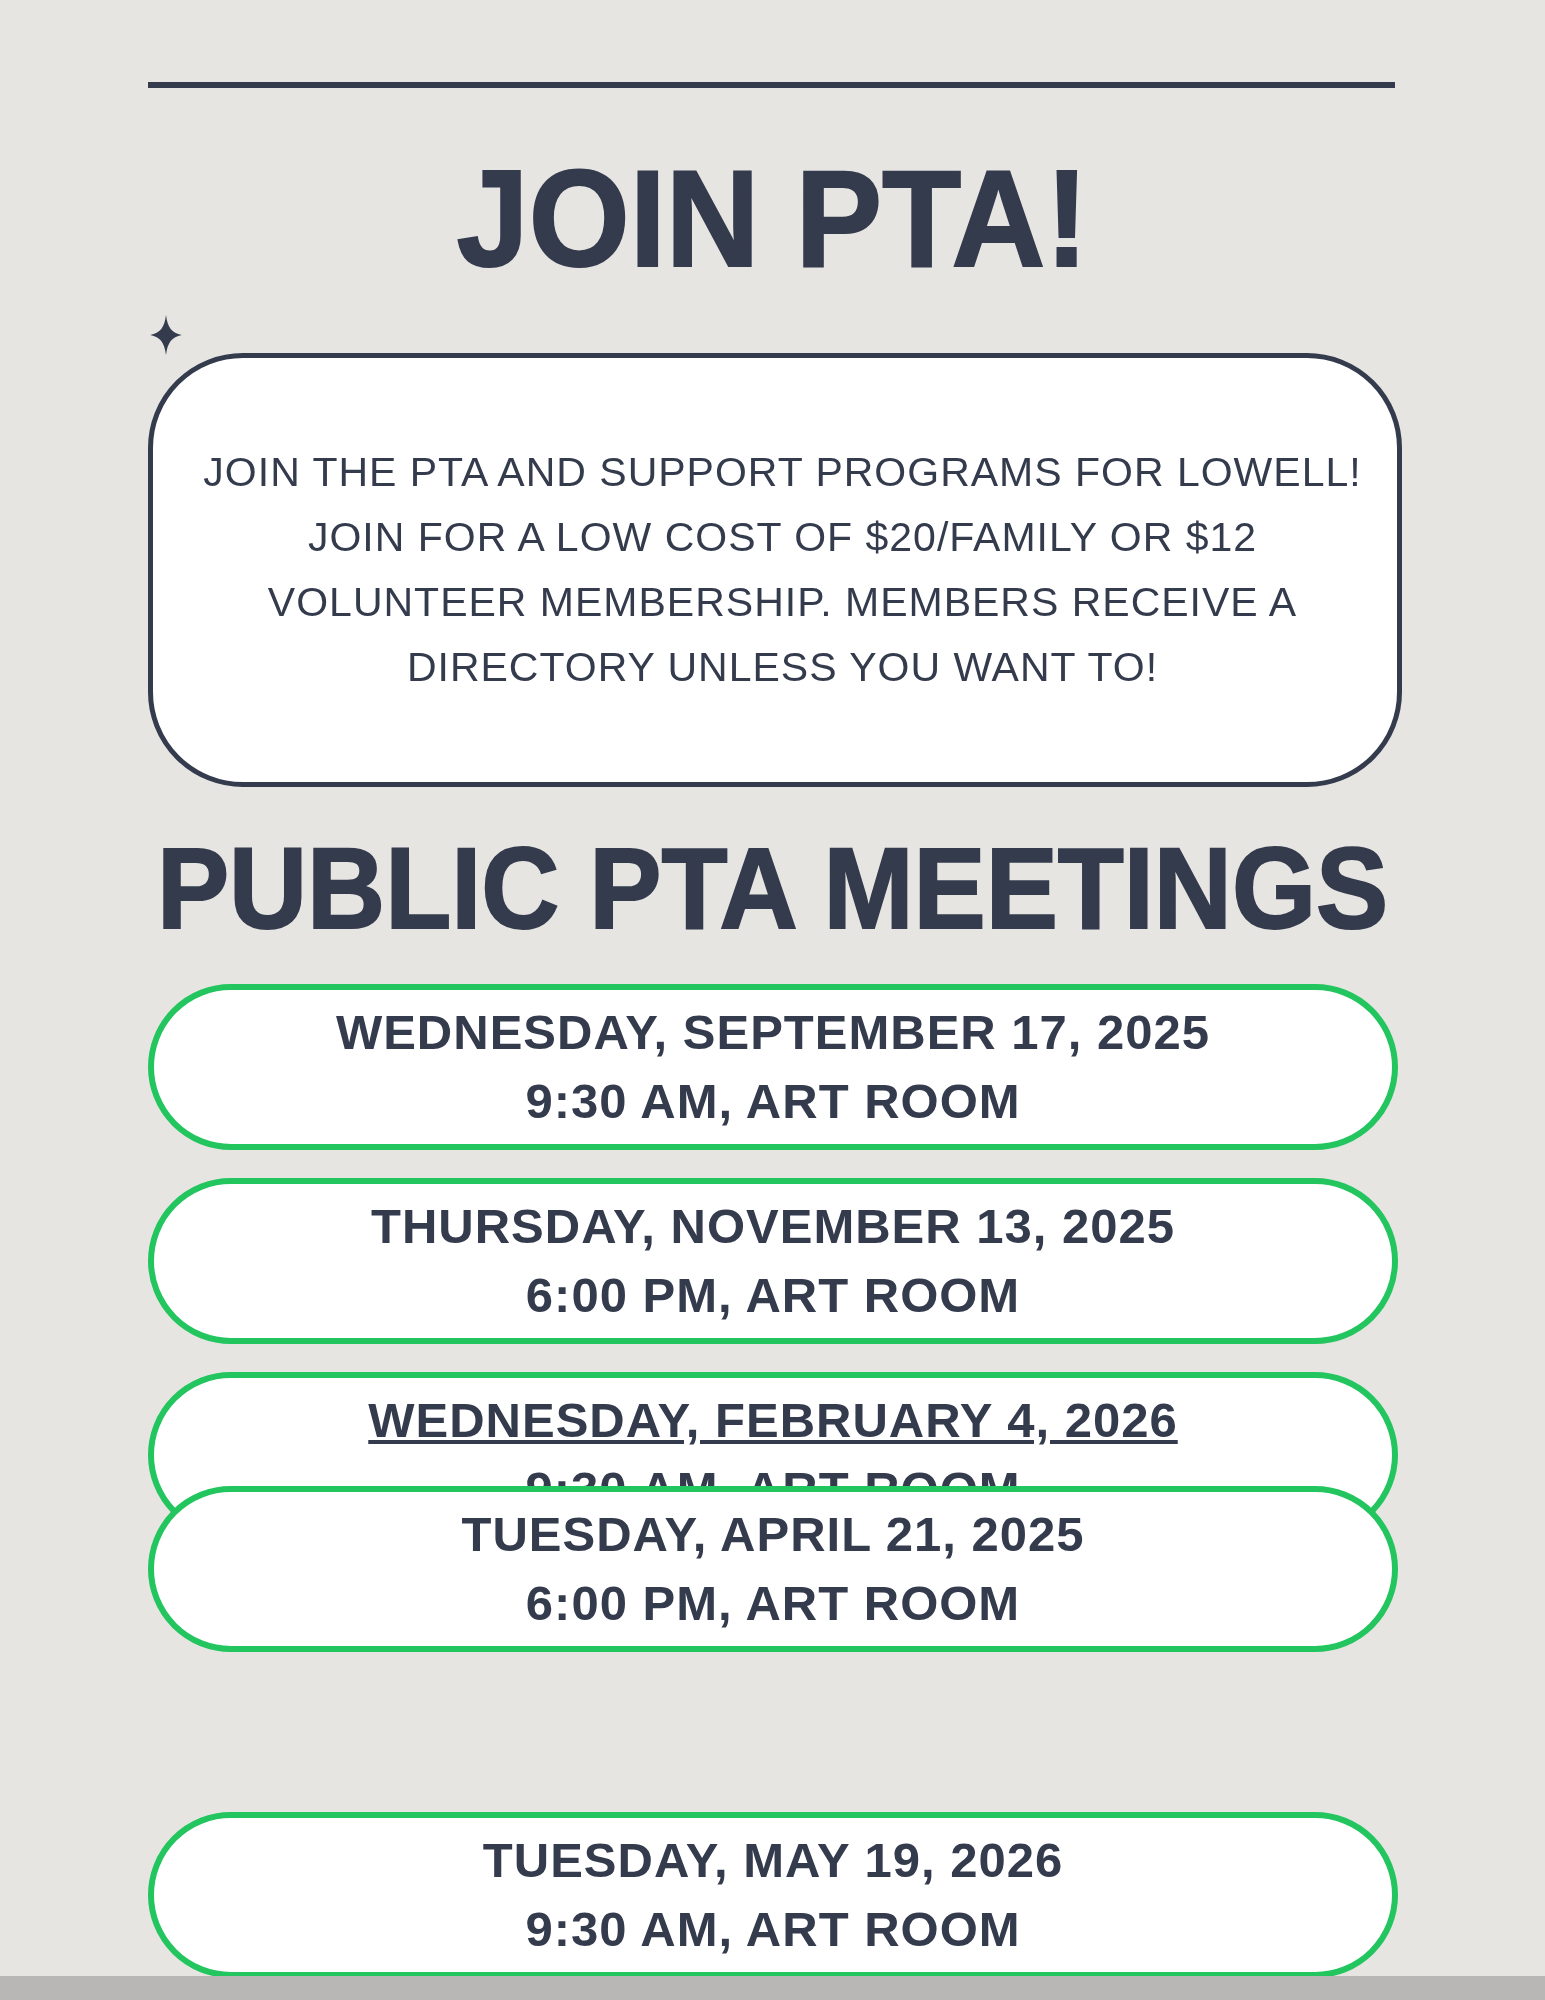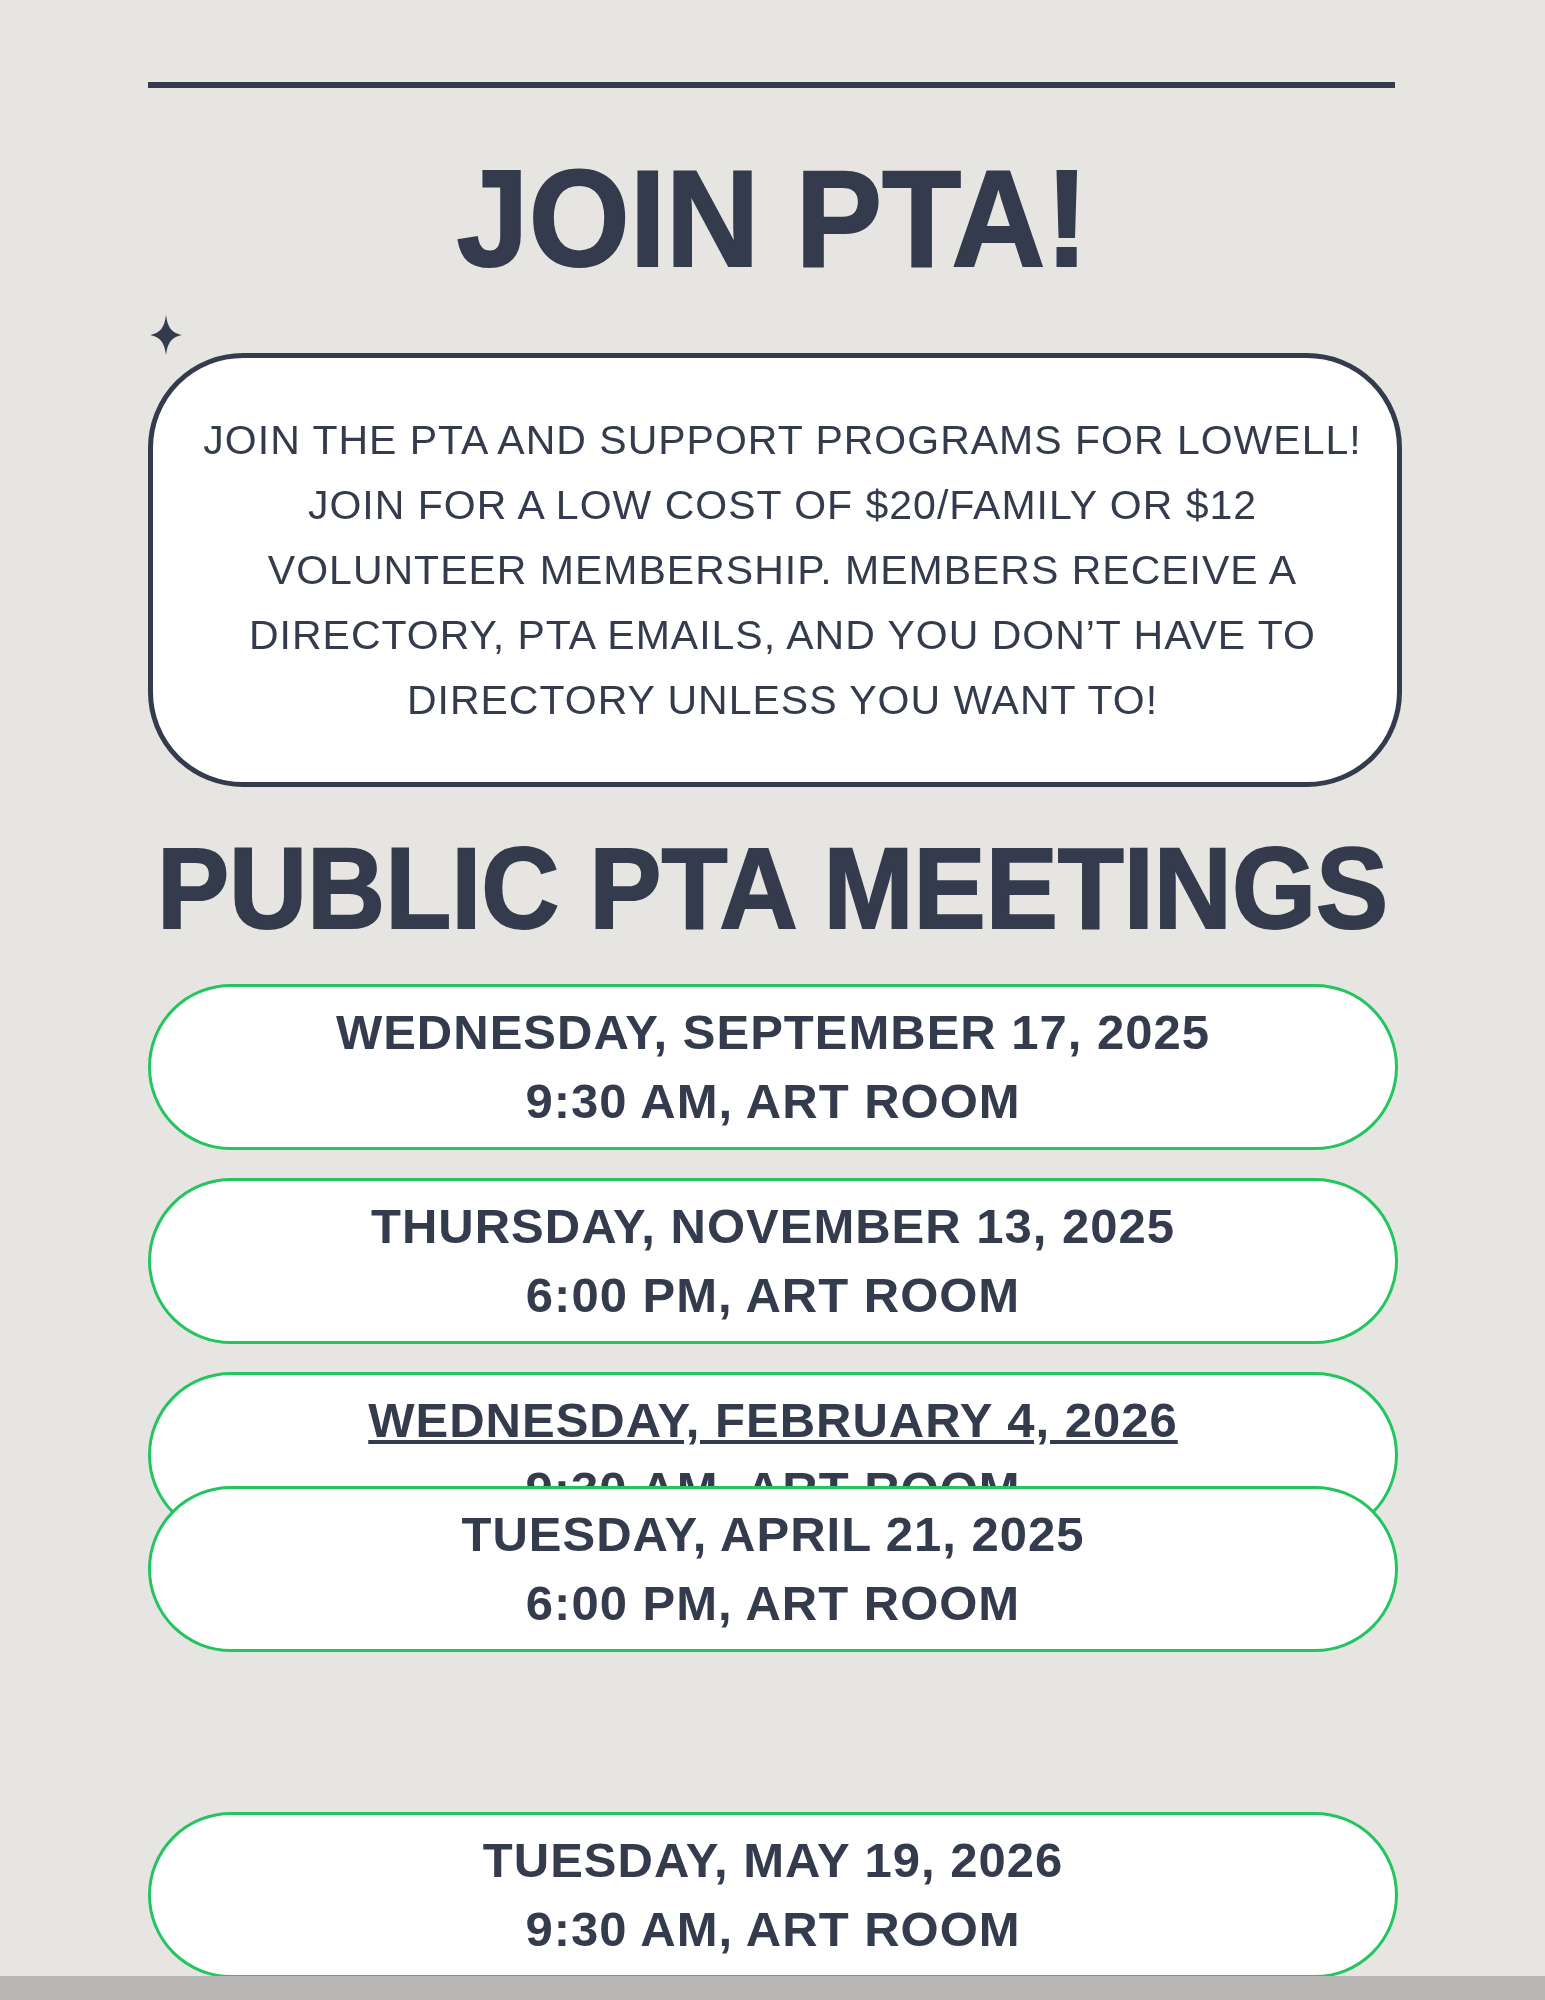--- a/index.html
+++ b/index.html
@@ -95,21 +95,21 @@
     transform-origin: 50% 50%;
     white-space: nowrap;
   }
   .meeting-card {
     position: absolute;
     left: 148px;
     width: 1250px;
     height: 166px;
     box-sizing: border-box;
     background: #ffffff;
-    border: 3px solid #22c55e;
+    border: 6px solid #22c55e;
     border-radius: 83px;
     display: flex;
     flex-direction: column;
     justify-content: center;
     align-items: center;
     gap: 20px;
   }
   .meeting-card.m0 { top: 984px; }
   .meeting-card.m1 { top: 1178px; }
   .meeting-card.m2 { top: 1372px; text-decoration: underline; }
@@ -137,21 +137,20 @@
   <span class="sparkle">
     <svg viewBox="0 0 30 38" xmlns="http://www.w3.org/2000/svg">
       <path fill="currentColor" d="M15 0 C16.6 12 20.3 17 30 19 C20.3 21 16.6 26 15 38 C13.4 26 9.7 21 0 19 C9.7 17 13.4 12 15 0 Z"></path>
     </svg>
   </span>
 
   <div class="intro-card">
     <div class="intro-line">JOIN THE PTA AND SUPPORT PROGRAMS FOR LOWELL!</div>
     <div class="intro-line">JOIN FOR A LOW COST OF $20/FAMILY OR $12</div>
     <div class="intro-line">VOLUNTEER MEMBERSHIP. MEMBERS RECEIVE A</div>
-    <div class="intro-line">DIRECTORY, PTA EMAILS, AND YOU DON’T HAVE TO</div>
     <div class="intro-line">DIRECTORY UNLESS YOU WANT TO!</div>
   </div>
 
   <h2 class="section-title">PUBLIC PTA MEETINGS</h2>
 
   <div class="meeting-card m0">
     <div class="meeting-date">WEDNESDAY, SEPTEMBER 17, 2025</div>
     <div class="meeting-time">9:30 AM, ART ROOM</div>
   </div>
 

